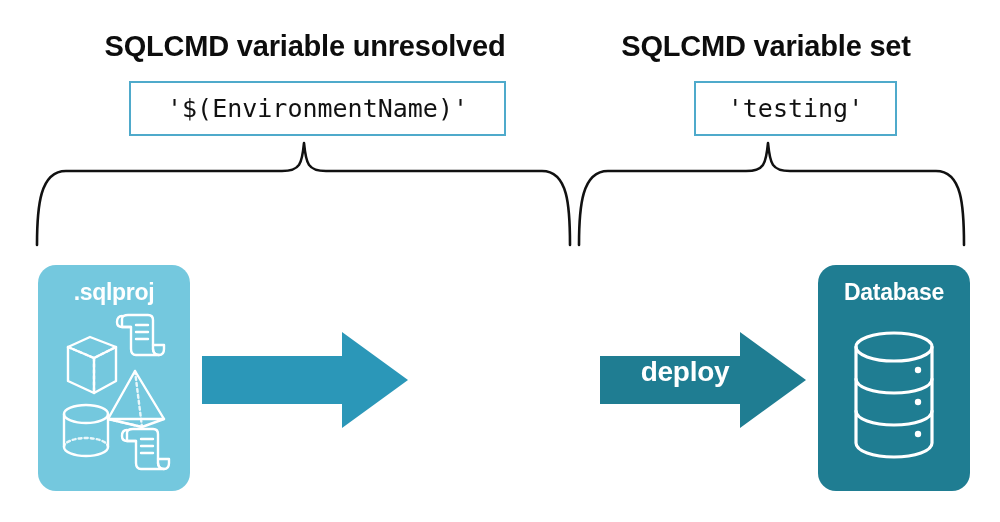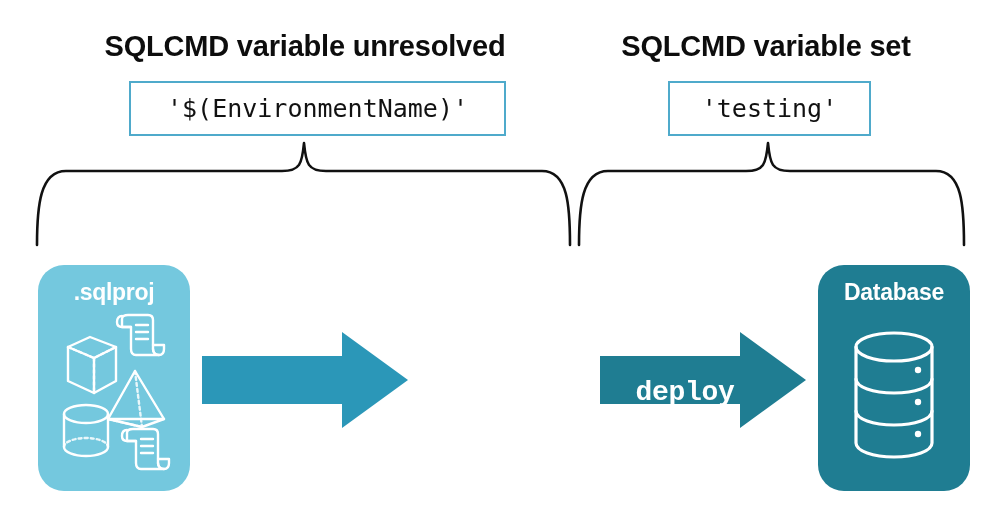--- a/index.html
+++ b/index.html
@@ -48,38 +48,38 @@
     font-family: "DejaVu Sans Mono", "Liberation Mono", monospace;
     font-size: 25px;
     color: #111111;
     letter-spacing: 0px;
   }
   #codebox-left {
     left: 129px; top: 81px;
     width: 377px; height: 55px;
   }
   #codebox-right {
-    left: 668px; top: 81px;
+    left: 694px; top: 81px;
     width: 203px; height: 55px;
   }
 
   
   #braces {
     position: absolute;
     left: 0; top: 140px;
     width: 1000px; height: 110px;
   }
 
   
   .flowbox {
     position: absolute;
     top: 265px;
     width: 152px;
     height: 226px;
-    border-radius: 26px;
+    border-radius: 18px;
     overflow: hidden;
   }
   #box-sqlproj  { left: 38px;  background: #74C8DE; }
   #box-dacpac   { left: 428px; background: #2B97B8; }
   #box-database { left: 818px; background: #1F7D92; }
 
   .flowbox-label {
     position: absolute;
     top: 14px;
     left: 0; right: 0;
@@ -208,21 +208,21 @@
   </div>
 
   <svg class="arrow" id="arrow-build" viewBox="0 0 206 100">
     <polygon points="0,26 140,26 140,2 206,50 140,98 140,74 0,74" fill="#2B97B8"></polygon>
   </svg>
 
 
   <svg class="arrow" id="arrow-deploy" viewBox="0 0 206 100">
     <polygon points="0,26 140,26 140,2 206,50 140,98 140,74 0,74" fill="#1F7D92"></polygon>
   </svg>
-  <div class="arrow-label" style="left:600px; top:342px;font-family:Liberation Mono, monospace;">deploy</div>
+  <div class="arrow-label" style="left:600px; top:322px;">deploy</div>
 
   <div class="flowbox" id="box-database">
     <div class="flowbox-label">Database</div>
     <svg class="flowbox-art" viewBox="0 0 152 175">
       <g fill="none" stroke="#ffffff" stroke-width="3.2" stroke-linecap="round" stroke-linejoin="round">
         <ellipse cx="76" cy="34" rx="38" ry="14"></ellipse>
         <path d="M 38,34 L 38,130 C 38,138 55,144 76,144 C 97,144 114,138 114,130 L 114,34"></path>
         <path d="M 38,66 C 38,74 55,80 76,80 C 97,80 114,74 114,66"></path>
         <path d="M 38,98 C 38,106 55,112 76,112 C 97,112 114,106 114,98"></path>
         <circle cx="100" cy="57" r="3.2" fill="#ffffff" stroke="none"></circle>

